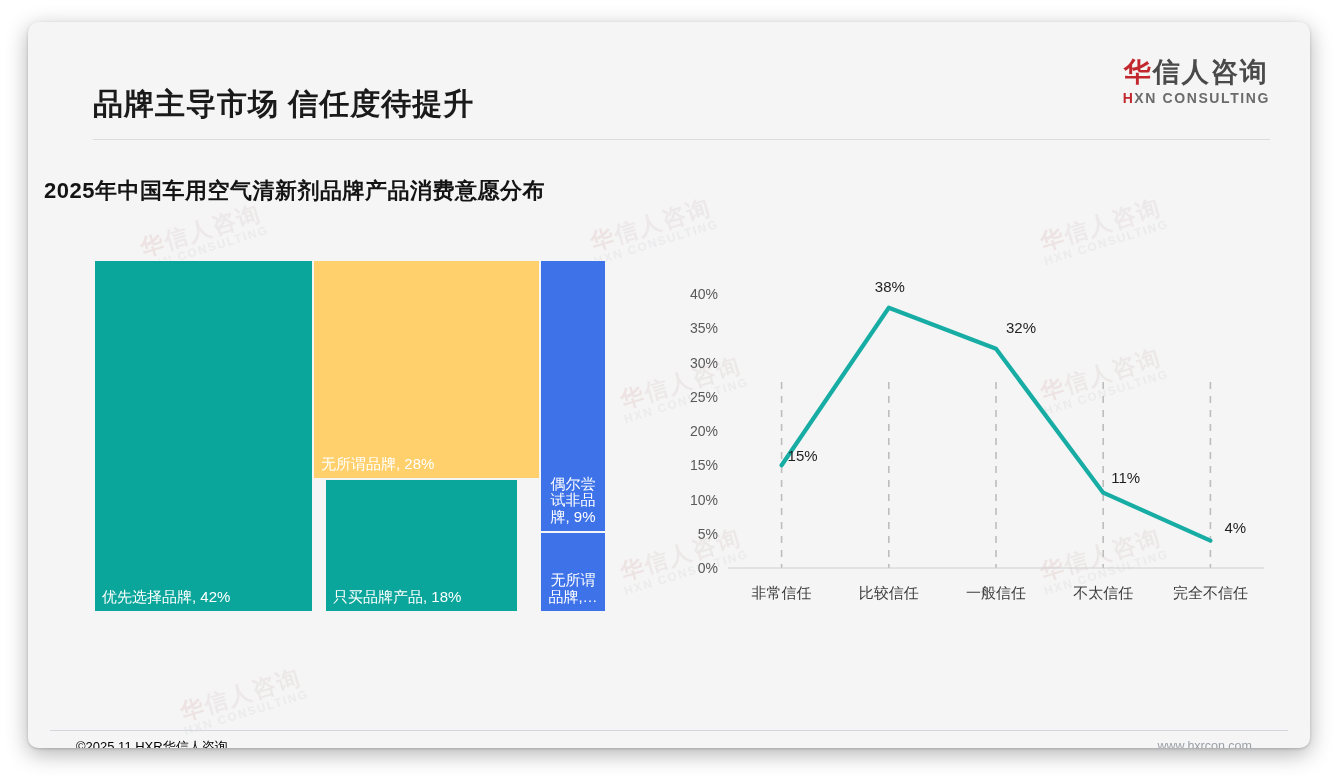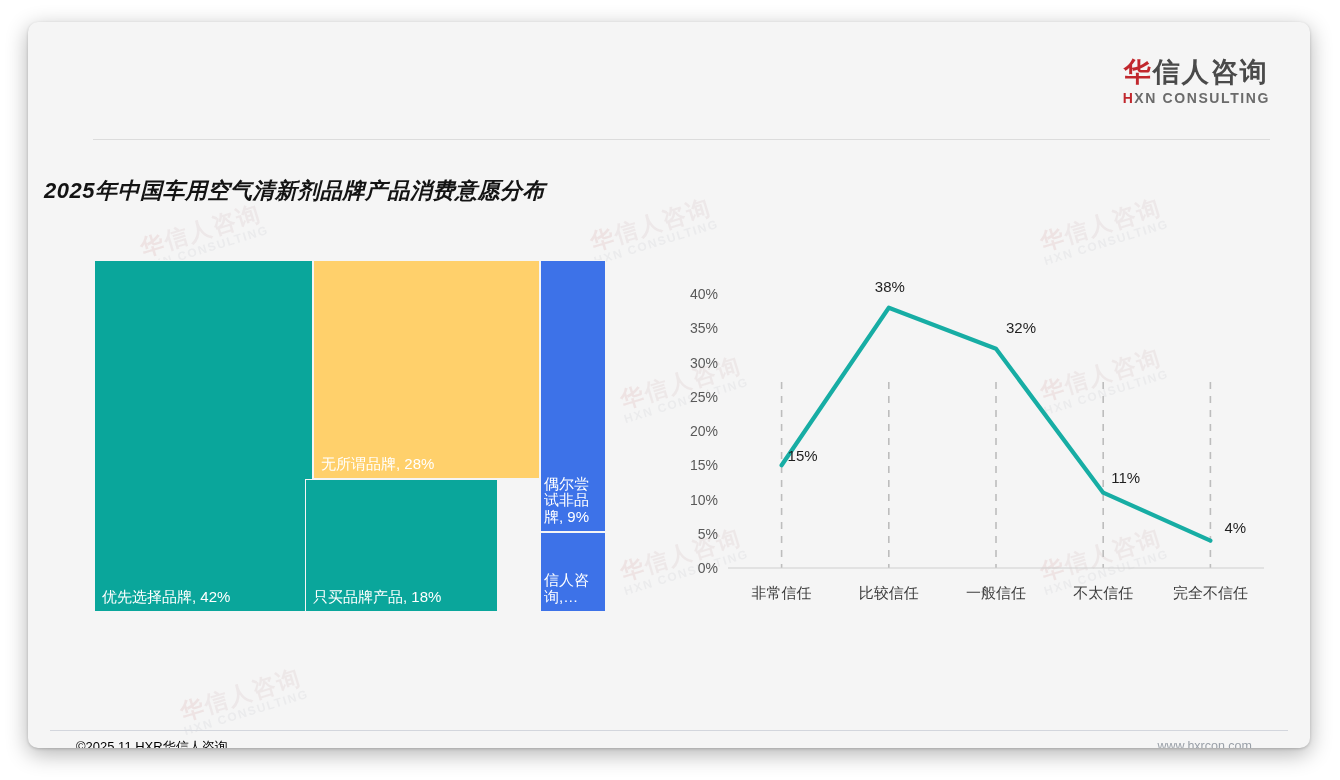--- a/index.html
+++ b/index.html
@@ -108,21 +108,20 @@
 
   
   .panel-title {
     position: absolute;
     font-size: 22px;
     font-weight: 700;
     color: #141414;
     letter-spacing: 0.5px;
     white-space: nowrap;
     z-index: 3;
-    font-style: italic;
   }
   #left-title  { left: 16px;  top: 154px; }
   #right-title { left: 715px; top: 154px; }
 
   
   #treemap {
     position: absolute;
     left: 66px;
     top: 238px;
     width: 512px;
@@ -141,21 +140,21 @@
     left: 7px;
     bottom: 5px;
     right: 4px;
     color: #ffffff;
     font-size: 15px;
     line-height: 1.12;
     font-family: "Liberation Sans", "DejaVu Sans", sans-serif;
   }
   .tm-label.center {
     left: 0; right: 0;
-    text-align: left;
+    text-align: center;
     padding: 0 3px;
   }
   .tm-teal   { background: #0aa69b; text-decoration: underline; }
   .tm-yellow { background: #ffd06b; }
   .tm-blue   { background: #3d72e8; }
 
   
   #linechart {
     position: absolute;
     left: 620px;
@@ -249,44 +248,45 @@
       <span class="wm-cn"><b>华</b><span>信人咨询</span></span>
       <span class="wm-en">HXN CONSULTING</span>
     </div>
     <div class="wm" style="left:150px; top:660px;">
       <span class="wm-cn"><b>华</b><span>信人咨询</span></span>
       <span class="wm-en">HXN CONSULTING</span>
     </div>
   </div>
 
   <div id="header">
+    <div id="page-title">品牌主导市场 信任度待提升</div>
     <div id="logo">
       <div class="logo-cn"><span class="hua">华</span><span>信人咨询</span></div>
       <div class="logo-en"><span class="h">H</span><span>XN CONSULTING</span></div>
     </div>
     <div id="header-divider"></div>
   </div>
 
   <div class="panel-title" id="left-title">2025年中国车用空气清新剂品牌产品消费意愿分布</div>
 
   <div id="treemap">
     <div class="tm-cell tm-teal" style="left:0px;   top:0px;   width:219px; height:352px;">
       <div class="tm-label">优先选择品牌, 42%</div>
     </div>
     <div class="tm-cell tm-yellow" style="left:219px; top:0px;   width:227px; height:219px;">
       <div class="tm-label">无所谓品牌, 28%</div>
     </div>
-    <div class="tm-cell tm-teal" style="left:211px; top:219px; width:193px; height:133px;">
+    <div class="tm-cell tm-teal" style="left:231px; top:219px; width:193px; height:133px;">
       <div class="tm-label">只买品牌产品, 18%</div>
     </div>
     <div class="tm-cell tm-blue" style="left:446px; top:0px;   width:66px;  height:272px;">
       <div class="tm-label center">偶尔尝试非品牌, 9%</div>
     </div>
     <div class="tm-cell tm-blue" style="left:446px; top:272px; width:66px;  height:80px;">
-      <div class="tm-label center">信人咨询,…</div>
+      <div class="tm-label center">无所谓品牌,…</div>
     </div>
   </div>
 
   <div id="linechart">
     <svg width="640" height="352" viewBox="0 0 640 352">
       <g id="y-ticks">
           <text x="70" y="313" class="axis-text ytick">0%</text>
           <text x="70" y="278.75" class="axis-text ytick">5%</text>
           <text x="70" y="244.5" class="axis-text ytick">10%</text>
           <text x="70" y="210.25" class="axis-text ytick">15%</text>

